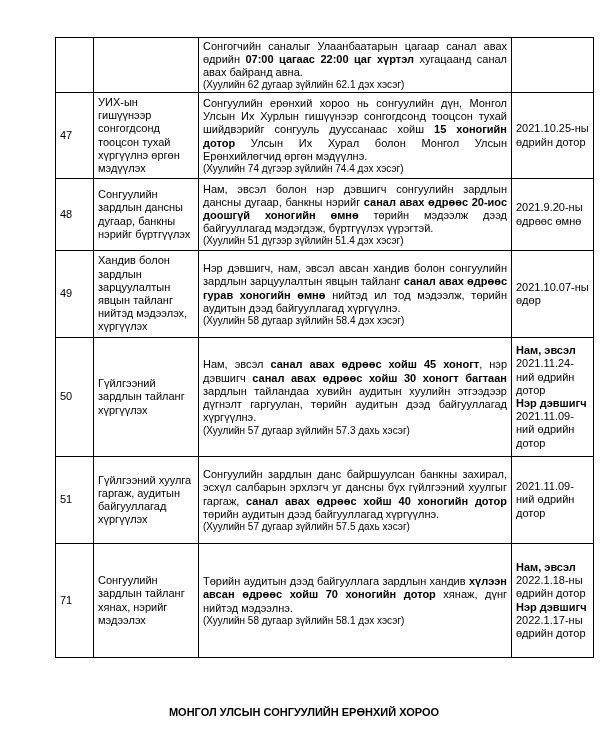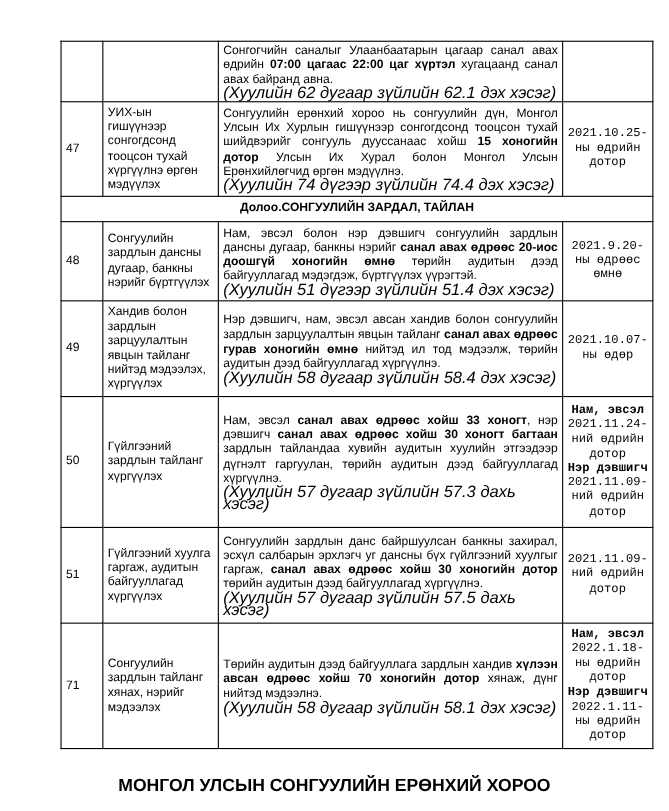--- a/index.html
+++ b/index.html
@@ -17,31 +17,31 @@
   table.sched td {
     border: 1px solid #000;
     vertical-align: middle;
     padding: 1px 4px;
     font-size: 11px;
     line-height: 13.2px;
   }
   td.c-num { text-align: left; }
   td.c-task { line-height: 12.9px; padding-left: 5px; padding-right: 3px; }
   td.c-body { padding-left: 5px; padding-right: 4px; }
-  td.c-dead { text-align: center; padding: 1px 2px; line-height: 13.5px; font-family: Liberation Mono, monospace; }
+  td.c-dead { padding: 1px 2px; line-height: 13.5px; }
   .body-text { text-align: justify; }
-  .cite { font-size: 15px; font-style: italic; line-height: 11px; }
+  .cite { font-size: 10px; line-height: 11px; }
   .b { font-weight: bold; }
   td.section-cell {
     text-align: center; font-weight: bold; font-size: 12px;
     vertical-align: middle; padding: 2px 0;
   }
   .footer {
     position: absolute; left: 0; width: 608px; top: 706px;
-    text-align: center; font-weight: bold; font-size: 16px;
+    text-align: center; font-weight: bold; font-size: 11px;
   }
 </style>
 </head>
 <body>
 
 <div class="page">
   <table class="sched">
     <colgroup>
       <col style="width:38px">
       <col style="width:105px">
@@ -62,28 +62,25 @@
           <td class="c-num">47</td>
           <td class="c-task">УИХ-ын гишүүнээр сонгогдсонд тооцсон тухай хүргүүлнэ өргөн мэдүүлэх</td>
           <td class="c-body">
             <div class="body-text"><span>Сонгуулийн ерөнхий хороо нь сонгуулийн дүн, Монгол Улсын Их Хурлын гишүүнээр сонгогдсонд тооцсон тухай шийдвэрийг сонгууль дууссанаас хойш </span><span class="b">15 хоногийн дотор</span><span> Улсын Их Хурал болон Монгол Улсын Ерөнхийлөгчид өргөн мэдүүлнэ.</span></div>
             <div class="cite">(Хуулийн 74 дүгээр зүйлийн 74.4 дэх хэсэг)</div>
           </td>
           <td class="c-dead">
             <div>2021.10.25-ны өдрийн дотор</div>
           </td>
         </tr>
-        <tr style="height: 23px;">
-          <td colspan="4" class="section-cell">Долоо.СОНГУУЛИЙН ЗАРДАЛ, ТАЙЛАН</td>
-        </tr>
         <tr style="height: 72px;">
           <td class="c-num">48</td>
           <td class="c-task">Сонгуулийн зардлын дансны дугаар, банкны нэрийг бүртгүүлэх</td>
           <td class="c-body">
-            <div class="body-text"><span>Нам, эвсэл болон нэр дэвшигч сонгуулийн зардлын дансны дугаар, банкны нэрийг </span><span class="b">санал авах өдрөөс 20-иос доошгүй хоногийн өмнө</span><span> төрийн аудитын дээд байгууллагад мэдэгдэж, бүртгүүлэх үүрэгтэй.</span></div>
+            <div class="body-text"><span>Нам, эвсэл болон нэр дэвшигч сонгуулийн зардлын дансны дугаар, банкны нэрийг </span><span class="b">санал авах өдрөөс 20-иос доошгүй хоногийн өмнө</span><span> төрийн мэдээлж дээд байгууллагад мэдэгдэж, бүртгүүлэх үүрэгтэй.</span></div>
             <div class="cite">(Хуулийн 51 дүгээр зүйлийн 51.4 дэх хэсэг)</div>
           </td>
           <td class="c-dead">
             <div>2021.9.20-ны өдрөөс өмнө</div>
           </td>
         </tr>
         <tr style="height: 87px;">
           <td class="c-num">49</td>
           <td class="c-task">Хандив болон зардлын зарцуулалтын явцын тайланг нийтэд мэдээлэх, хүргүүлэх</td>
           <td class="c-body">
@@ -91,52 +88,52 @@
             <div class="cite">(Хуулийн 58 дугаар зүйлийн 58.4 дэх хэсэг)</div>
           </td>
           <td class="c-dead">
             <div>2021.10.07-ны өдөр</div>
           </td>
         </tr>
         <tr style="height: 119px;">
           <td class="c-num">50</td>
           <td class="c-task">Гүйлгээний зардлын тайланг хүргүүлэх</td>
           <td class="c-body">
-            <div class="body-text"><span>Нам, эвсэл </span><span class="b">санал авах өдрөөс хойш 33 хоногт</span><span>, нэр дэвшигч </span><span class="b">санал авах өдрөөс хойш 30 хоногт багтаан</span><span> зардлын тайландаа хувийн аудитын хуулийн этгээдээр дүгнэлт гаргуулан, төрийн аудитын дээд байгууллагад хүргүүлнэ.</span></div>
+            <div class="body-text"><span>Нам, эвсэл </span><span class="b">санал авах өдрөөс хойш 45 хоногт</span><span>, нэр дэвшигч </span><span class="b">санал авах өдрөөс хойш 30 хоногт багтаан</span><span> зардлын тайландаа хувийн аудитын хуулийн этгээдээр дүгнэлт гаргуулан, төрийн аудитын дээд байгууллагад хүргүүлнэ.</span></div>
             <div class="cite">(Хуулийн 57 дугаар зүйлийн 57.3 дахь хэсэг)</div>
           </td>
           <td class="c-dead">
             <div class="b">Нам, эвсэл</div>
             <div>2021.11.24-ний өдрийн дотор</div>
             <div class="b">Нэр дэвшигч</div>
             <div>2021.11.09-ний өдрийн дотор</div>
           </td>
         </tr>
         <tr style="height: 87px;">
           <td class="c-num">51</td>
           <td class="c-task">Гүйлгээний хуулга гаргаж, аудитын байгууллагад хүргүүлэх</td>
           <td class="c-body">
-            <div class="body-text"><span>Сонгуулийн зардлын данс байршуулсан банкны захирал, эсхүл салбарын эрхлэгч уг дансны бүх гүйлгээний хуулгыг гаргаж, </span><span class="b">санал авах өдрөөс хойш 30 хоногийн дотор</span><span> төрийн аудитын дээд байгууллагад хүргүүлнэ.</span></div>
+            <div class="body-text"><span>Сонгуулийн зардлын данс байршуулсан банкны захирал, эсхүл салбарын эрхлэгч уг дансны бүх гүйлгээний хуулгыг гаргаж, </span><span class="b">санал авах өдрөөс хойш 40 хоногийн дотор</span><span> төрийн аудитын дээд байгууллагад хүргүүлнэ.</span></div>
             <div class="cite">(Хуулийн 57 дугаар зүйлийн 57.5 дахь хэсэг)</div>
           </td>
           <td class="c-dead">
             <div>2021.11.09-ний өдрийн дотор</div>
           </td>
         </tr>
         <tr style="height: 114px;">
           <td class="c-num">71</td>
           <td class="c-task">Сонгуулийн зардлын тайланг хянах, нэрийг мэдээлэх</td>
           <td class="c-body">
             <div class="body-text"><span>Төрийн аудитын дээд байгууллага зардлын хандив </span><span class="b">хүлээн авсан өдрөөс хойш 70 хоногийн дотор</span><span> хянаж, дүнг нийтэд мэдээлнэ.</span></div>
             <div class="cite">(Хуулийн 58 дугаар зүйлийн 58.1 дэх хэсэг)</div>
           </td>
           <td class="c-dead">
             <div class="b">Нам, эвсэл</div>
             <div>2022.1.18-ны өдрийн дотор</div>
             <div class="b">Нэр дэвшигч</div>
-            <div>2022.1.11-ны өдрийн дотор</div>
+            <div>2022.1.17-ны өдрийн дотор</div>
           </td>
         </tr>
       </tbody>
   </table>
 
   <div class="footer">МОНГОЛ УЛСЫН СОНГУУЛИЙН ЕРӨНХИЙ ХОРОО</div>
 </div>
 
 </body></html>

